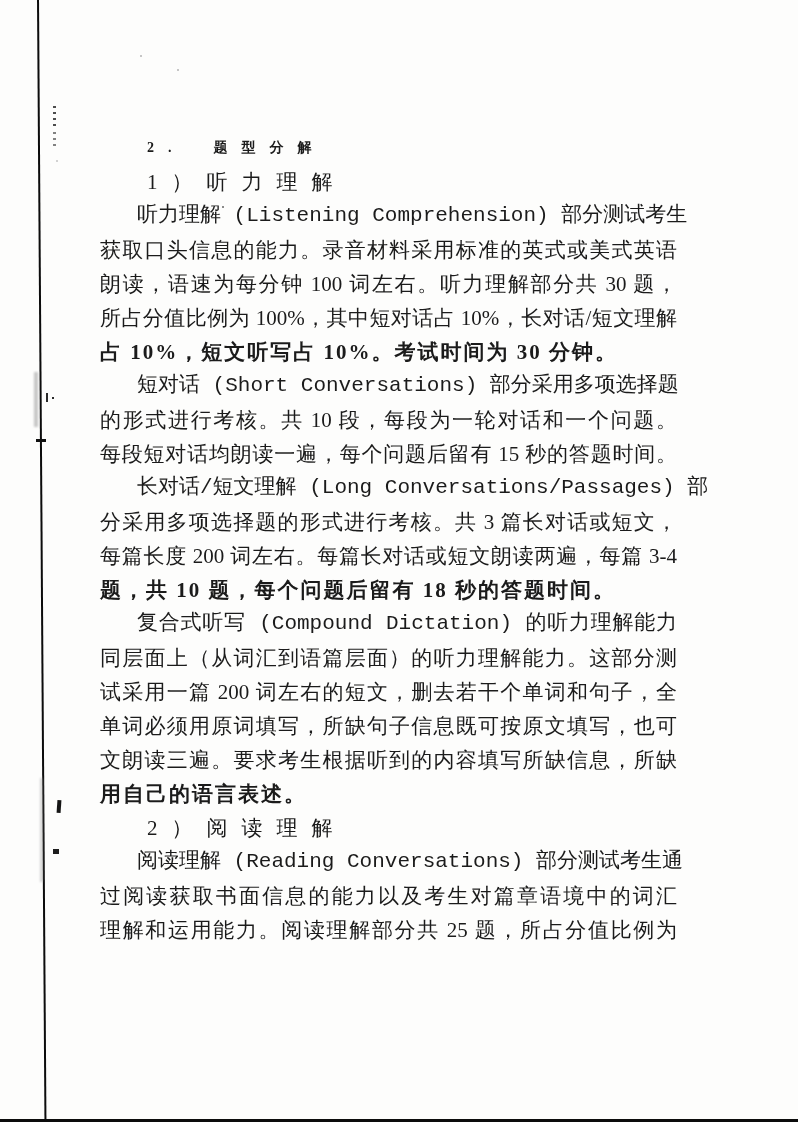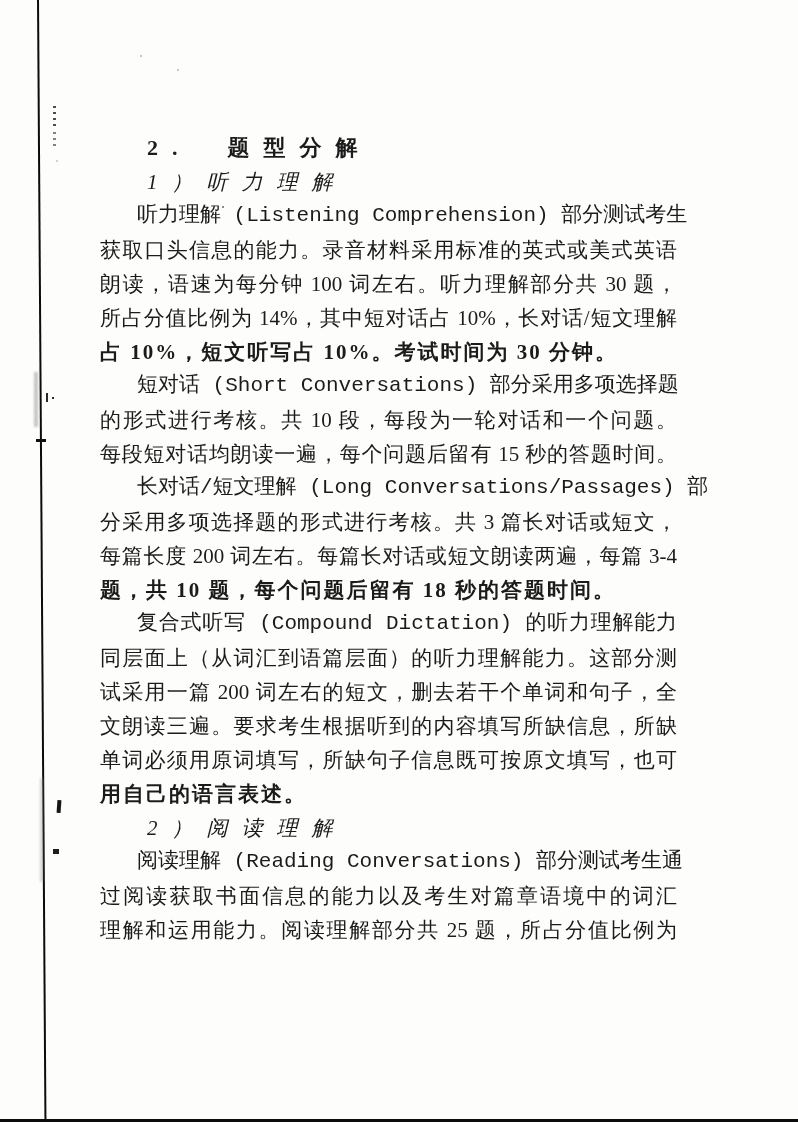--- a/index.html
+++ b/index.html
@@ -57,22 +57,22 @@
   }
   .line{
     height:34px;line-height:34px;
     font-size:21px;
     white-space:nowrap;
     color:var(--ink);
   }
   .para-first{padding-left:37px;text-align:justify;text-align-last:justify;font-family:Liberation Mono, monospace;}
   .para-mid{text-align:justify;text-align-last:justify;}
   .para-end{letter-spacing:2px;font-weight:bold;}
-  .heading{padding-left:47px;font-weight:bold;font-size:22px;letter-spacing:14px;}
-  .subheading{padding-left:47px;letter-spacing:14px;font-style:italic;}
+  .heading{padding-left:47px;font-weight:bold;font-size:14px;letter-spacing:14px;}
+  .subheading{padding-left:47px;letter-spacing:14px;}
 </style>
 </head>
 <body>
 
 <div class="page">
 
   <div class="edge-left"></div>
   <div class="edge-bottom"></div>
 
   <div class="smudge smudge-a"></div>
@@ -88,34 +88,34 @@
   <div class="speck speck-faint speck-f2"></div>
   <div class="speck speck-faint speck-f3"></div>
   <div class="speck-f4 speck"></div>
 
   <div class="text-block">
       <div class="line heading">2.　题型分解</div>
       <div class="line subheading">1）听力理解</div>
       <div class="line para-first">听力理解 (Listening Comprehension) 部分测试考生</div>
       <div class="line para-mid">获取口头信息的能力。录音材料采用标准的英式或美式英语</div>
       <div class="line para-mid">朗读，语速为每分钟 100 词左右。听力理解部分共 30 题，</div>
-      <div class="line para-mid">所占分值比例为 14%，其中短对话占 10%，长对话/短文理解</div>
+      <div class="line para-mid">所占分值比例为 100%，其中短对话占 10%，长对话/短文理解</div>
       <div class="line para-end">占 10%，短文听写占 10%。考试时间为 30 分钟。</div>
       <div class="line para-first">短对话 (Short Conversations) 部分采用多项选择题</div>
       <div class="line para-mid">的形式进行考核。共 10 段，每段为一轮对话和一个问题。</div>
       <div class="line para-mid">每段短对话均朗读一遍，每个问题后留有 15 秒的答题时间。</div>
       <div class="line para-first">长对话/短文理解 (Long Conversations/Passages) 部</div>
       <div class="line para-mid">分采用多项选择题的形式进行考核。共 3 篇长对话或短文，</div>
       <div class="line para-mid">每篇长度 200 词左右。每篇长对话或短文朗读两遍，每篇 3-4</div>
       <div class="line para-end">题，共 10 题，每个问题后留有 18 秒的答题时间。</div>
       <div class="line para-first">复合式听写 (Compound Dictation) 的听力理解能力</div>
       <div class="line para-mid">同层面上（从词汇到语篇层面）的听力理解能力。这部分测</div>
       <div class="line para-mid">试采用一篇 200 词左右的短文，删去若干个单词和句子，全</div>
+      <div class="line para-mid">单词必须用原词填写，所缺句子信息既可按原文填写，也可</div>
       <div class="line para-mid">文朗读三遍。要求考生根据听到的内容填写所缺信息，所缺</div>
-      <div class="line para-mid">单词必须用原词填写，所缺句子信息既可按原文填写，也可</div>
       <div class="line para-end">用自己的语言表述。</div>
       <div class="line subheading">2）阅读理解</div>
       <div class="line para-first">阅读理解 (Reading Conversations) 部分测试考生通</div>
       <div class="line para-mid">过阅读获取书面信息的能力以及考生对篇章语境中的词汇</div>
       <div class="line para-mid">理解和运用能力。阅读理解部分共 25 题，所占分值比例为</div>
     </div>
 
 </div>
 
 </body></html>

